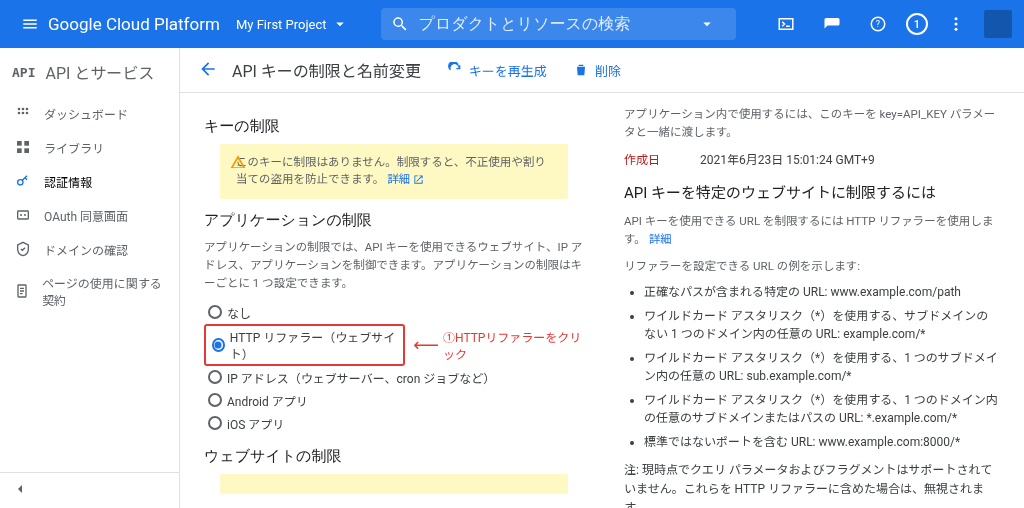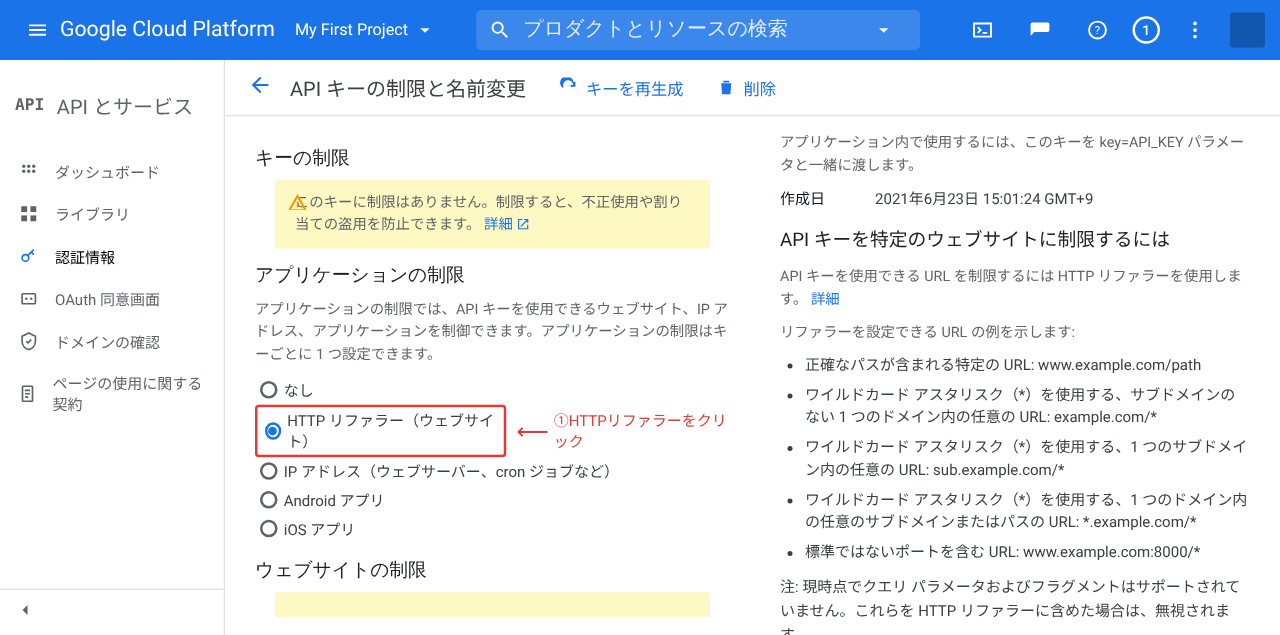--- a/index.html
+++ b/index.html
@@ -11,21 +11,21 @@
   .header .project svg { margin-left: 4px; }
   .header .search { flex: 1; margin: 0 32px; display: flex; align-items: center; background: rgba(255,255,255,0.15); border-radius: 4px; height: 32px; padding: 0 10px; max-width: 560px; }
   .header .search input { background: transparent; border: none; outline: none; color: #0f172a; font-size: 16px; width: 100%; }
   .header .search input::placeholder { color: rgba(255,255,255,0.85); }
   .header .search svg { margin-right: 10px; }
   .header .right { display: flex; align-items: center; gap: 10px; }
   .avatar { width: 28px; height: 28px; background: rgba(0,0,0,0.25); border-radius: 2px; }
   .badge-circle { width: 22px; height: 22px; border: 2px solid #fff; color: #fff; border-radius: 50%; display: flex; align-items: center; justify-content: center; font-size: 11px; font-weight: 500; }
   .below { display: flex; height: calc(508px - 48px); }
   .sidebar { width: 180px; border-right: 1px solid #e0e0e0; display: flex; flex-direction: column; }
-  .sidebar-head { display: flex; align-items: center; padding: 24px 12px; font-size: 16px; color: #5f6368; }
+  .sidebar-head { display: flex; align-items: center; padding: 12px 12px; font-size: 16px; color: #5f6368; }
   .sidebar-head .api-mark { font-family: monospace; font-weight: 700; color: #5f6368; font-size: 13px; margin-right: 10px; }
   .nav-item { display: flex; align-items: center; padding: 8px 14px; font-size: 12px; color: #5f6368; cursor: pointer; gap: 12px; }
   .nav-item.active { color: #000000; }
   .nav-icon { width: 18px; height: 18px; display: flex; align-items: center; justify-content: center; }
   .sidebar-collapse { margin-top: auto; padding: 8px 12px; border-top: 1px solid #e0e0e0; }
   .main { flex: 1; display: flex; flex-direction: column; overflow: hidden; }
   .pagehead { display: flex; align-items: center; gap: 14px; padding: 10px 18px; border-bottom: 1px solid #e0e0e0; }
   .pagehead .back { cursor: pointer; color: #1a73e8; }
   .pagehead .page-title { font-size: 16px; color: #3c4043; flex: 0 0 auto; }
   .pagehead .action { color: #1a73e8; font-size: 13px; display: flex; align-items: center; gap: 6px; cursor: pointer; margin-left: 12px; }
@@ -40,21 +40,21 @@
   .radio-group { margin: 6px 0; }
   .radio-item { display: flex; align-items: center; gap: 5px; padding: 3px 4px; font-size: 12px; color: #3c4043; cursor: pointer; }
   .radio { width: 14px; height: 14px; border: 2px solid #5f6368; border-radius: 50%; display: inline-block; position: relative; }
   .radio.checked { border-color: #1a73e8; }
   .radio.checked::after { content: ""; width: 7px; height: 7px; background: #1a73e8; border-radius: 50%; position: absolute; top: 50%; left: 50%; transform: translate(-50%, -50%); }
   .hl-red { border: 2px solid #e53935; border-radius: 3px; padding: 2px 6px; display: inline-flex; }
   .annot { color: #e53935; font-size: 12px; display: inline-flex; align-items: center; }
   .annot .arrow { font-size: 18px; margin-right: 4px; }
   .row-annot { display: flex; align-items: center; gap: 8px; }
   .kv-row { display: flex; gap: 40px; font-size: 12px; margin: 4px 0 14px; }
-  .kv-row .k { color: #0f172a; }
+  .kv-row .k { color: #b91c1c; }
   .kv-row .v { color: #3c4043; }
   .right-h { font-size: 15px; color: #202124; margin: 8px 0 10px; }
   .right-p a { color: #1a73e8; text-decoration: none; }
   .bullets { list-style: disc; padding-left: 20px; }
   .bullets li { margin: 6px 0; line-height: 1.5; font-size: 12px; color: #3c4043; }
   .note { margin-top: 10px; font-size: 12px; color: #3c4043; line-height: 1.6; }
   svg { flex-shrink: 0; }
 </style>
 </head>
 <body>

